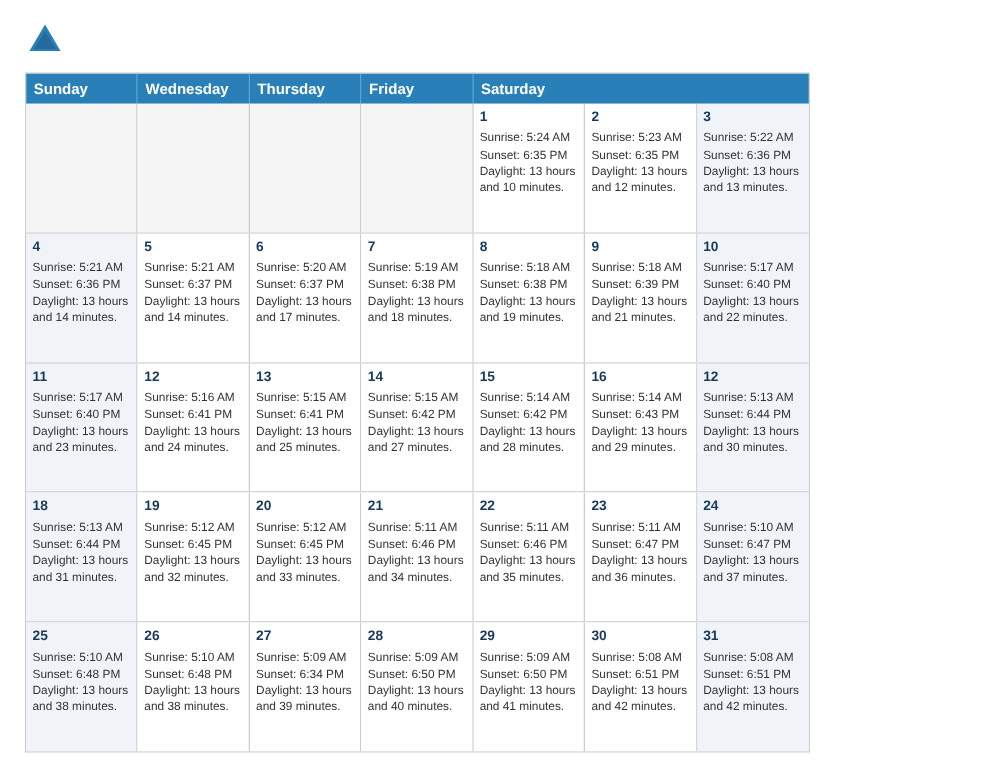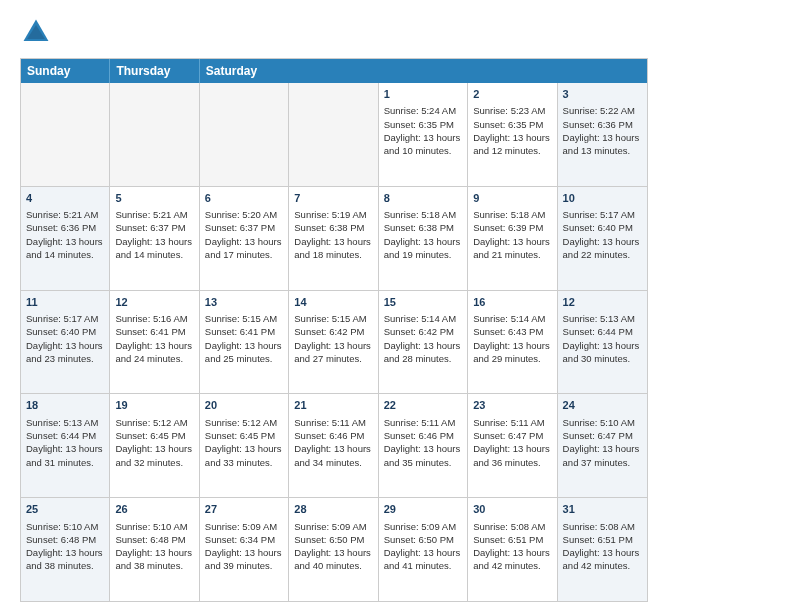--- a/index.html
+++ b/index.html
@@ -122,21 +122,23 @@
     </div>
     <div class="title-block">
       <div class="main-title"></div>
       <div class="subtitle"></div>
     </div>
   </div>
 
   <div class="calendar">
     <div class="cal-header" id="cal-header">
         <div class="cal-header-cell">Sunday</div>
+        <div class="cal-header-cell">Wednesday</div>
         <div class="cal-header-cell">Thursday</div>
+        <div class="cal-header-cell">Friday</div>
         <div class="cal-header-cell">Saturday</div>
       </div>
     <div class="cal-body" id="cal-body">
         <div class="cal-row">
           <div class="cal-cell empty"></div>
           <div class="cal-cell empty"></div>
           <div class="cal-cell empty"></div>
           <div class="cal-cell empty"></div>
           <div class="cal-cell">
             <span class="day-num">1</span>

